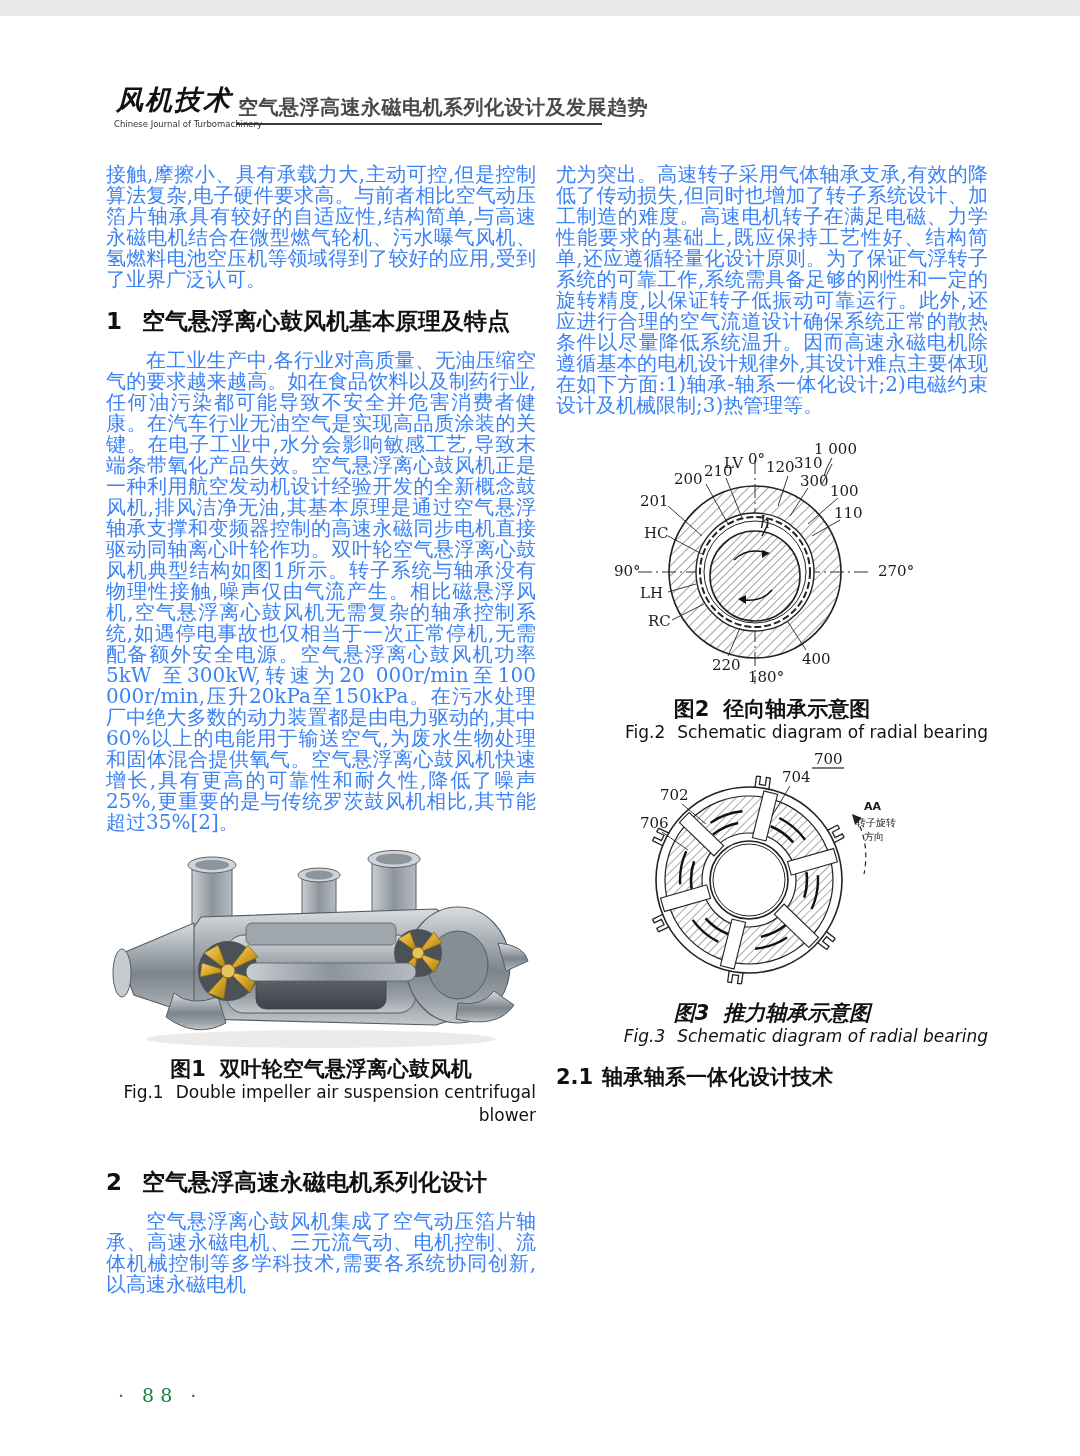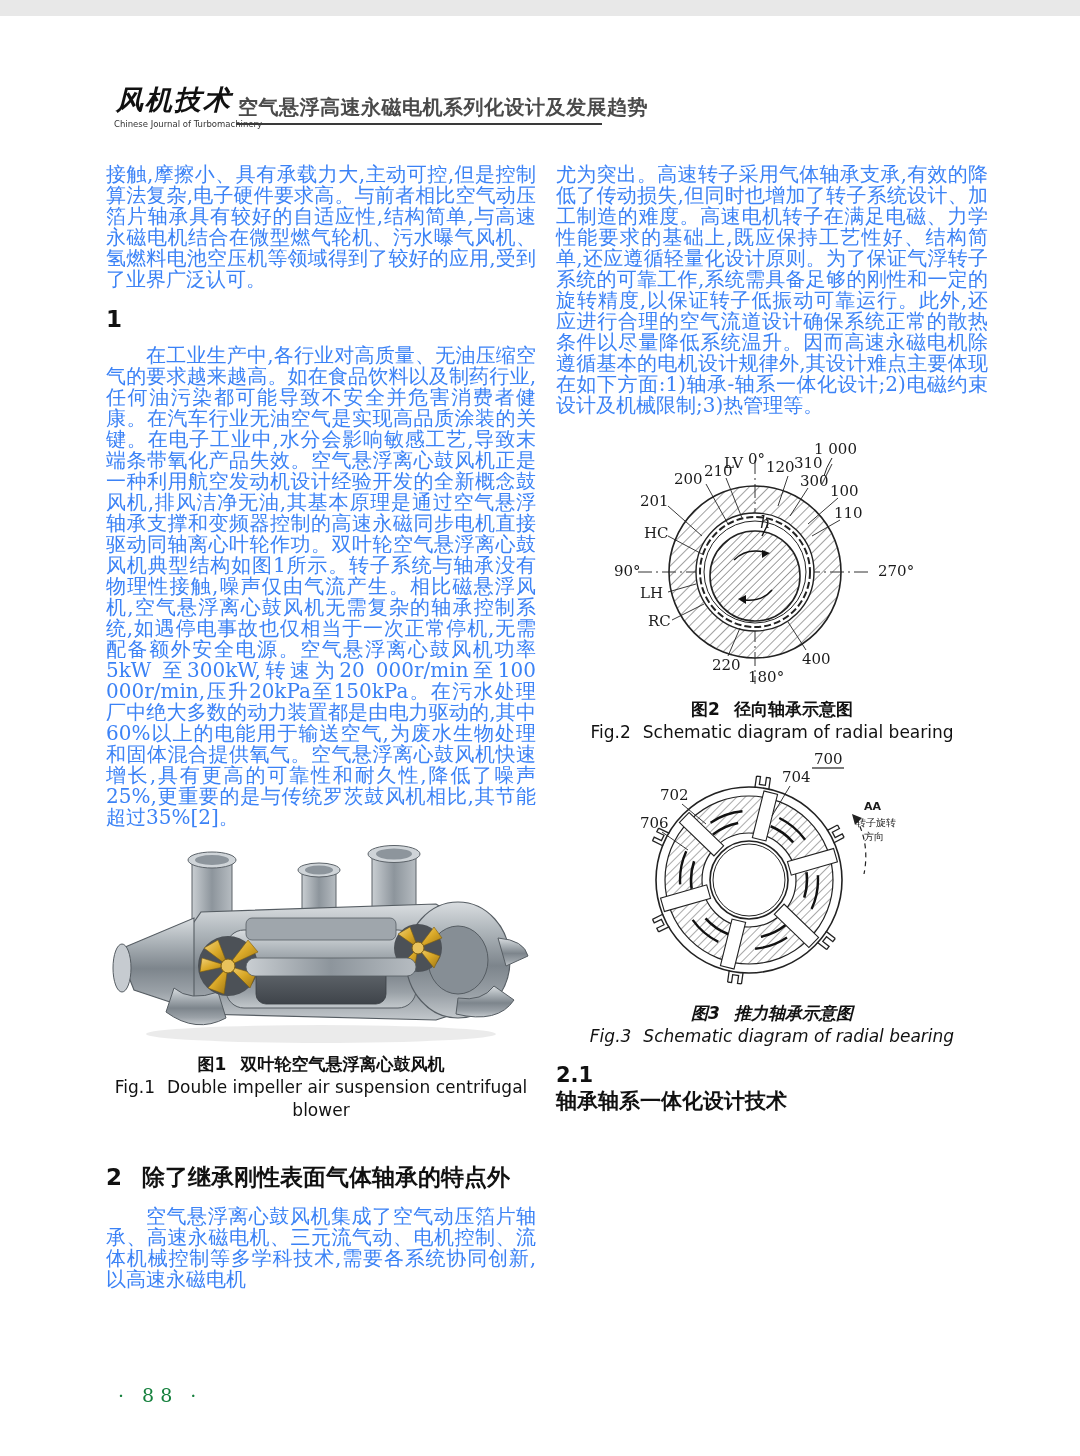--- a/index.html
+++ b/index.html
@@ -20,27 +20,27 @@
   .col-left{left:106px;}
   .col-right{left:556px;width:432px;}
   p.body{margin:0;font-size:20px;line-height:21px;text-align:justify;color:#3b82f6;}
   p.body.indent{text-indent:2em;}
   .sec-heading{display:flex;align-items:baseline;margin:16px 0 13px 0;
                font-family:"DejaVu Sans","Liberation Sans",sans-serif;
                font-size:23px;font-weight:bold;color:#111;}
   .sec-heading .num{width:36px;flex:none;}
   .sub-heading{display:flex;align-items:baseline;margin:15px 0 9px 0;
                font-family:"DejaVu Sans","Liberation Sans",sans-serif;
-               font-size:21px;font-weight:bold;color:#111;flex-direction:column;}
+               font-size:21px;font-weight:bold;color:#111;}
   .sub-heading .num{width:46px;flex:none;}
   figure{margin:0;padding:0;}
   figcaption{text-align:center;font-family:"DejaVu Sans","Liberation Sans",sans-serif;}
-  .cap-zh{font-size:17px;font-weight:bold;color:#111;line-height:23px;}
+  .cap-zh{font-size:21px;font-weight:bold;color:#111;line-height:23px;}
   .cap-zh .cap-label{margin-right:14px;}
-  .cap-en{font-size:17px;color:#111;line-height:23px;}
+  .cap-en{font-size:17px;color:#111;line-height:23px;text-align:right;}
   .cap-en .cap-label{margin-right:12px;}
   .fig-svg{display:block;margin:0 auto;}
   .page-number{position:absolute;left:118px;top:1368px;font-size:19px;letter-spacing:6px;color:#15803d;}
   svg text{font-family:"DejaVu Serif","Liberation Serif",serif;fill:#1b1b1b;}
   svg .small-cjk{font-family:"DejaVu Sans",sans-serif;}
 </style>
 </head>
 <body>
 
 <div class="page">
@@ -50,20 +50,21 @@
     <div class="hdr-logo-en">Chinese Journal of Turbomachinery</div>
   </div>
   <div class="hdr-title">空气悬浮高速永磁电机系列化设计及发展趋势</div>
   <div class="hdr-rule"></div>
 
   <div class="col col-left">
     <p class="body">接触,摩擦小、具有承载力大,主动可控,但是控制算法复杂,电子硬件要求高。与前者相比空气动压箔片轴承具有较好的自适应性,结构简单,与高速永磁电机结合在微型燃气轮机、污水曝气风机、氢燃料电池空压机等领域得到了较好的应用,受到了业界广泛认可。</p>
 
     <div class="sec-heading">
       <span class="num">1</span>
+      <span>空气悬浮离心鼓风机基本原理及特点</span>
     </div>
 
     <p class="body indent">在工业生产中,各行业对高质量、无油压缩空气的要求越来越高。如在食品饮料以及制药行业,任何油污染都可能导致不安全并危害消费者健康。在汽车行业无油空气是实现高品质涂装的关键。在电子工业中,水分会影响敏感工艺,导致末端条带氧化产品失效。空气悬浮离心鼓风机正是一种利用航空发动机设计经验开发的全新概念鼓风机,排风洁净无油,其基本原理是通过空气悬浮轴承支撑和变频器控制的高速永磁同步电机直接驱动同轴离心叶轮作功。双叶轮空气悬浮离心鼓风机典型结构如图1所示。转子系统与轴承没有物理性接触,噪声仅由气流产生。相比磁悬浮风机,空气悬浮离心鼓风机无需复杂的轴承控制系统,如遇停电事故也仅相当于一次正常停机,无需配备额外安全电源。空气悬浮离心鼓风机功率5kW 至300kW,转速为20 000r/min至100 000r/min,压升20kPa至150kPa。在污水处理厂中绝大多数的动力装置都是由电力驱动的,其中60%以上的电能用于输送空气,为废水生物处理和固体混合提供氧气。空气悬浮离心鼓风机快速增长,具有更高的可靠性和耐久性,降低了噪声25%,更重要的是与传统罗茨鼓风机相比,其节能超过35%[2]。</p>
 
     <figure style="margin-top:14px;">
       <svg class="fig-svg" width="430" height="205" viewBox="0 0 430 205">
         <defs>
           <linearGradient id="mtl" x1="0" y1="0" x2="0" y2="1">
             <stop offset="0" stop-color="#d9dde0"></stop>
               <stop offset="0.25" stop-color="#aeb5ba"></stop>
@@ -145,21 +146,21 @@
         <rect x="140" y="116" width="170" height="18" rx="9" fill="url(#mtl2)" stroke="#565d63" stroke-width="0.8"></rect>
       </svg>
       <figcaption style="margin-top:6px;">
         <div class="cap-zh"><span class="cap-label">图1</span><span>双叶轮空气悬浮离心鼓风机</span></div>
         <div class="cap-en"><span class="cap-label">Fig.1</span><span>Double impeller air suspension centrifugal blower</span></div>
       </figcaption>
     </figure>
 
     <div class="sec-heading" style="margin-top:40px;">
       <span class="num">2</span>
-      <span>除了继承刚性表面气体轴承的特点外</span>
+      <span>空气悬浮高速永磁电机系列化设计</span>
     </div>
 
     <p class="body indent">空气悬浮离心鼓风机集成了空气动压箔片轴承、高速永磁电机、三元流气动、电机控制、流体机械控制等多学科技术,需要各系统协同创新,以高速永磁电机</p>
   </div>
 
   <div class="col col-right">
     <p class="body">尤为突出。高速转子采用气体轴承支承,有效的降低了传动损失,但同时也增加了转子系统设计、加工制造的难度。高速电机转子在满足电磁、力学性能要求的基础上,既应保持工艺性好、结构简单,还应遵循轻量化设计原则。为了保证气浮转子系统的可靠工作,系统需具备足够的刚性和一定的旋转精度,以保证转子低振动可靠运行。此外,还应进行合理的空气流道设计确保系统正常的散热条件以尽量降低系统温升。因而高速永磁电机除遵循基本的电机设计规律外,其设计难点主要体现在如下方面:1)轴承-轴系一体化设计;2)电磁约束设计及机械限制;3)热管理等。</p>
 
     <figure style="margin-top:16px;">
       <svg class="fig-svg" width="432" height="262" viewBox="0 0 432 262">

